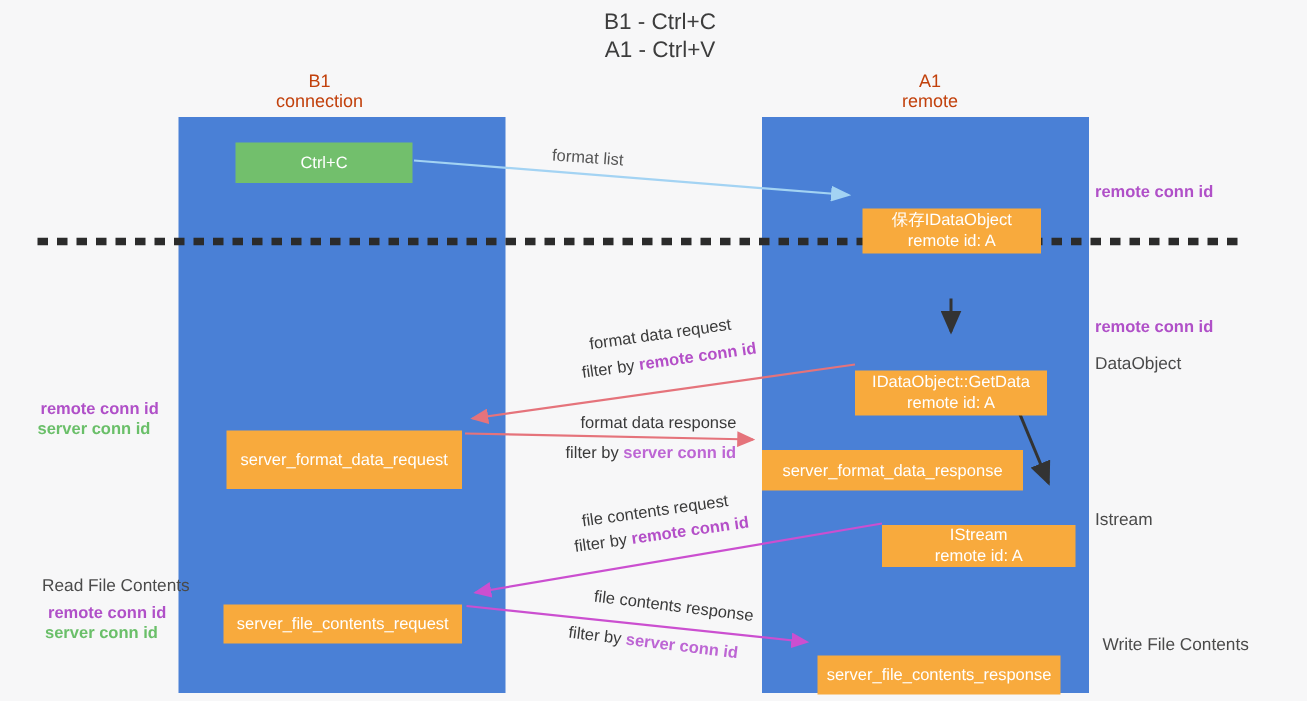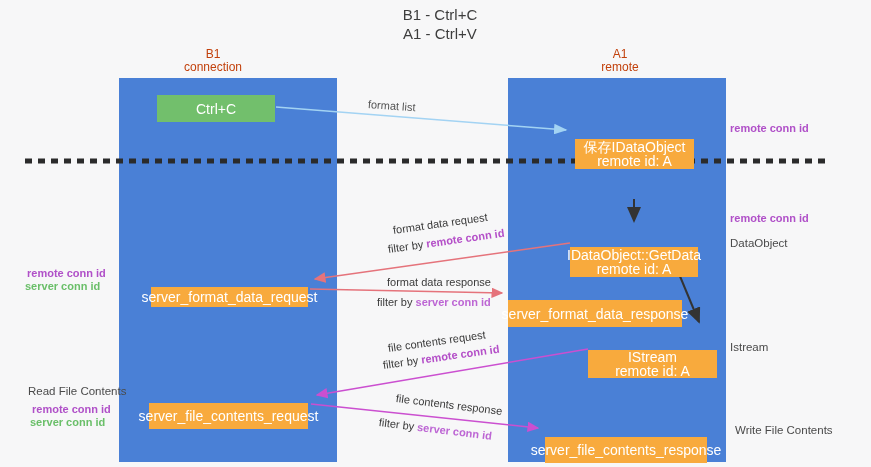--- a/index.html
+++ b/index.html
@@ -33,21 +33,21 @@
     height: 384px;
     background: #4a80d6;
   }
   .box {
     position: absolute;
     display: flex;
     flex-direction: column;
     align-items: center;
     justify-content: center;
     color: #ffffff;
-    font-size: 14px;
+    font-size: 11px;
     line-height: 14px;
     text-align: center;
   }
   .box.green { background: #72bf6c; }
   .box.orange { background: #f8aa3d; margin-top: 20px; }
   .anno {
     position: absolute;
     white-space: nowrap;
     font-size: 11px;
     color: #3a3a3a;
@@ -135,21 +135,21 @@
     <span>保存IDataObject</span>
     <span>remote id: A</span>
   </div>
 
 
   <div class="box orange" style="left:570px; top:227px; width:128px; height:30px;">
     <span>IDataObject::GetData</span>
     <span>remote id: A</span>
   </div>
 
-  <div class="box orange" style="left:151px; top:267px; width:157px; height:20px;">
+  <div class="box orange" style="left:151px; top:267px; width:157px; height:39px;">
     <span>server_format_data_request</span>
   </div>
 
   <div class="box orange" style="left:508px; top:280px; width:174px; height:27px;">
     <span>server_format_data_response</span>
   </div>
 
   <div class="box orange" style="left:588px; top:330px; width:129px; height:28px;">
     <span>IStream</span>
     <span>remote id: A</span>

